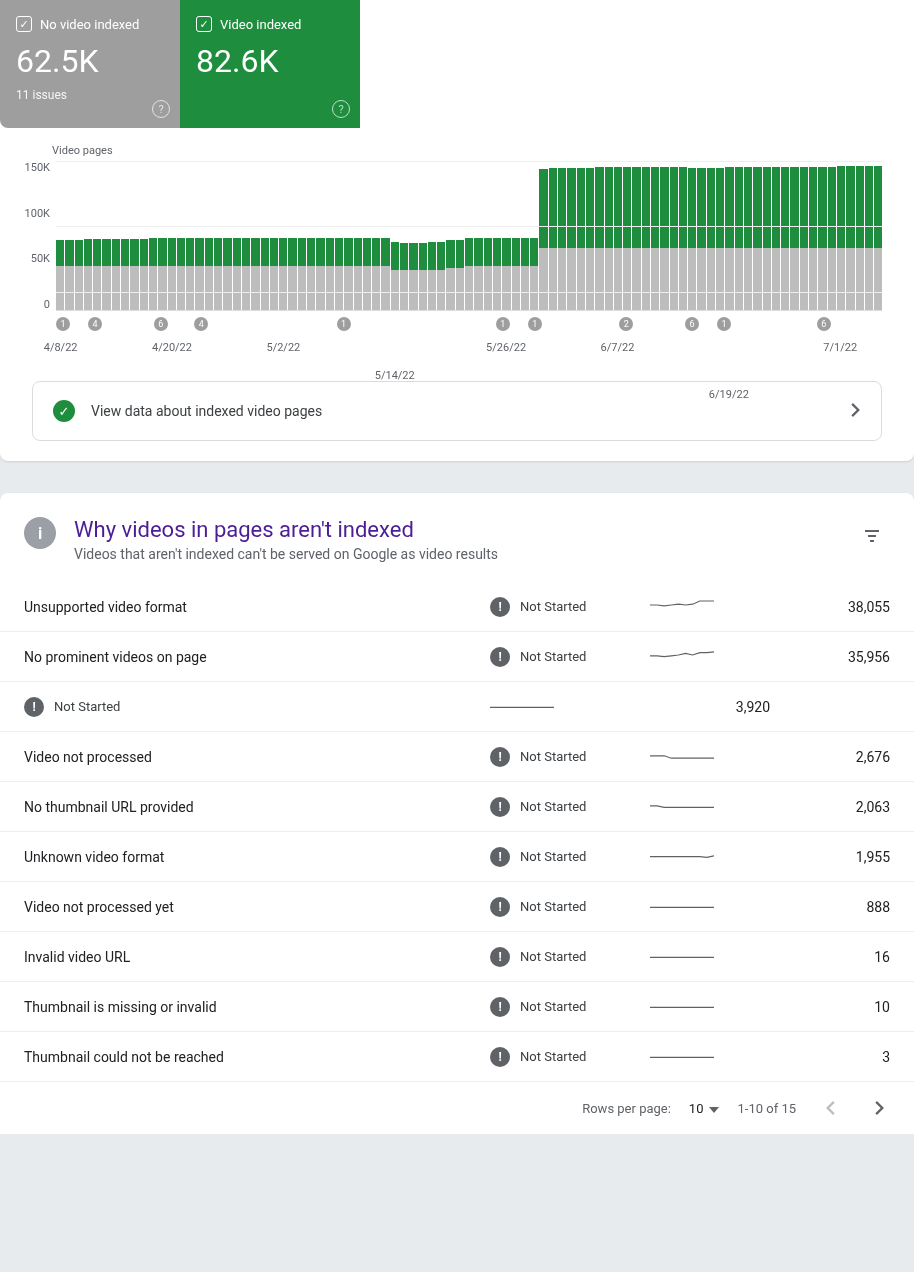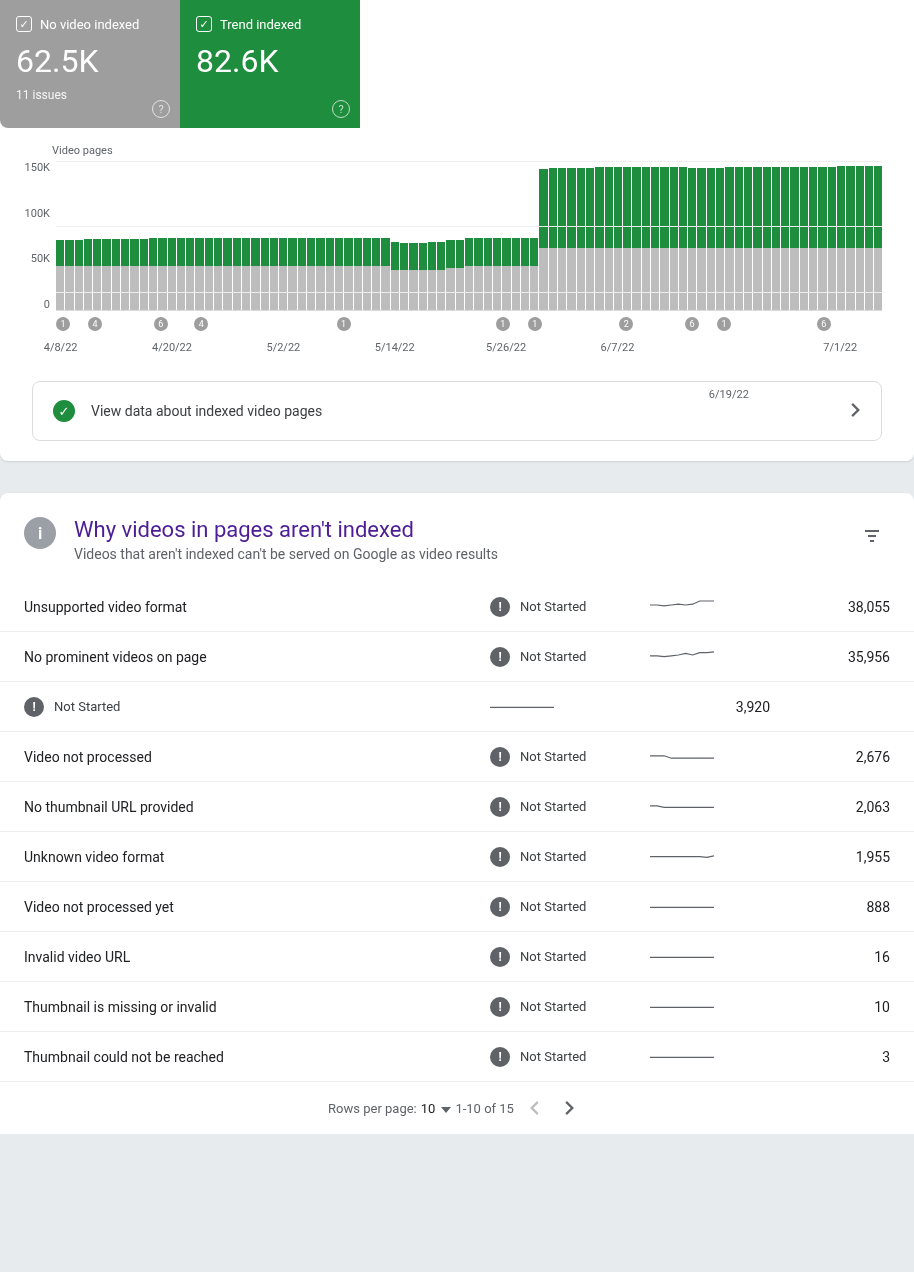--- a/index.html
+++ b/index.html
@@ -99,22 +99,22 @@
 .col-reason { color: #202124; font-size: 14px; }
 .col-validation { display: flex; align-items: center; gap: 10px; font-size: 13px; color: #3c4043; }
 .excl-badge {
   width: 20px; height: 20px; border-radius: 50%; background: #5f6368;
   display: inline-flex; align-items: center; justify-content: center; color: #fff; font-size: 12px; font-weight: bold;
 }
 .trend-box { width: 64px; height: 20px; }
 .col-pages { font-size: 14px; color: #202124; text-align: right; }
 
 .pagination {
-  display: flex; justify-content: center; align-items: center;
-  padding: 10px 18px; gap: 4px; font-size: 13px; color: #5f6368;
+  display: flex; justify-content: flex-end; align-items: center;
+  padding: 10px 18px; gap: 18px; font-size: 13px; color: #5f6368;
 }
 .pagination .rpp-val { display: inline-flex; align-items: center; gap: 6px; color: #202124; }
 .arrow-btn { width: 32px; height: 32px; display: inline-flex; align-items: center; justify-content: center; border-radius: 50%; cursor: pointer; }
 .arrow-btn.disabled { color: #bdbdbd; cursor: default; }
 </style>
 </head>
 <body>
 
 <div class="card top-card">
   <div class="stat-cards">
@@ -123,21 +123,21 @@
         <span class="check-circle">✓</span>
         <span>No video indexed</span>
       </div>
       <div class="value">62.5K</div>
       <div class="subtext">11 issues</div>
       <span class="help-icon"><span class="help-circ">?</span></span>
     </div>
     <div class="stat-card green">
       <div class="label-row">
         <span class="check-circle">✓</span>
-        <span>Trend indexed</span>
+        <span>Video indexed</span>
       </div>
       <div class="value">82.6K</div>
       <span class="help-icon"><span class="help-circ">?</span></span>
     </div>
   </div>
 
   <div class="chart-area">
     <div class="chart-title">Video pages</div>
     <div class="chart-wrap">
       <div class="y-axis" id="y-axis">
@@ -618,21 +618,21 @@
             <div></div>
             <div></div>
             <div></div>
             <div></div>
             <div></div>
           </div>
         <div class="x-axis" id="x-axis">
             <div class="x-label" style="left: 0.561798%;">4/8/22</div>
             <div class="x-label" style="left: 14.0449%;">4/20/22</div>
             <div class="x-label" style="left: 27.5281%;">5/2/22</div>
-            <div class="x-label" style="left: 41.0112%;">5/14/22</div>
+            <div class="x-label" style="left: 41.0112%; margin-top: 28px;">5/14/22</div>
             <div class="x-label" style="left: 54.4944%;">5/26/22</div>
             <div class="x-label" style="left: 67.9775%;">6/7/22</div>
             <div class="x-label" style="left: 81.4607%; margin-top: 47px;">6/19/22</div>
             <div class="x-label" style="left: 94.9438%;">7/1/22</div>
           </div>
       </div>
     </div>
   </div>
 
   <div class="info-banner">

